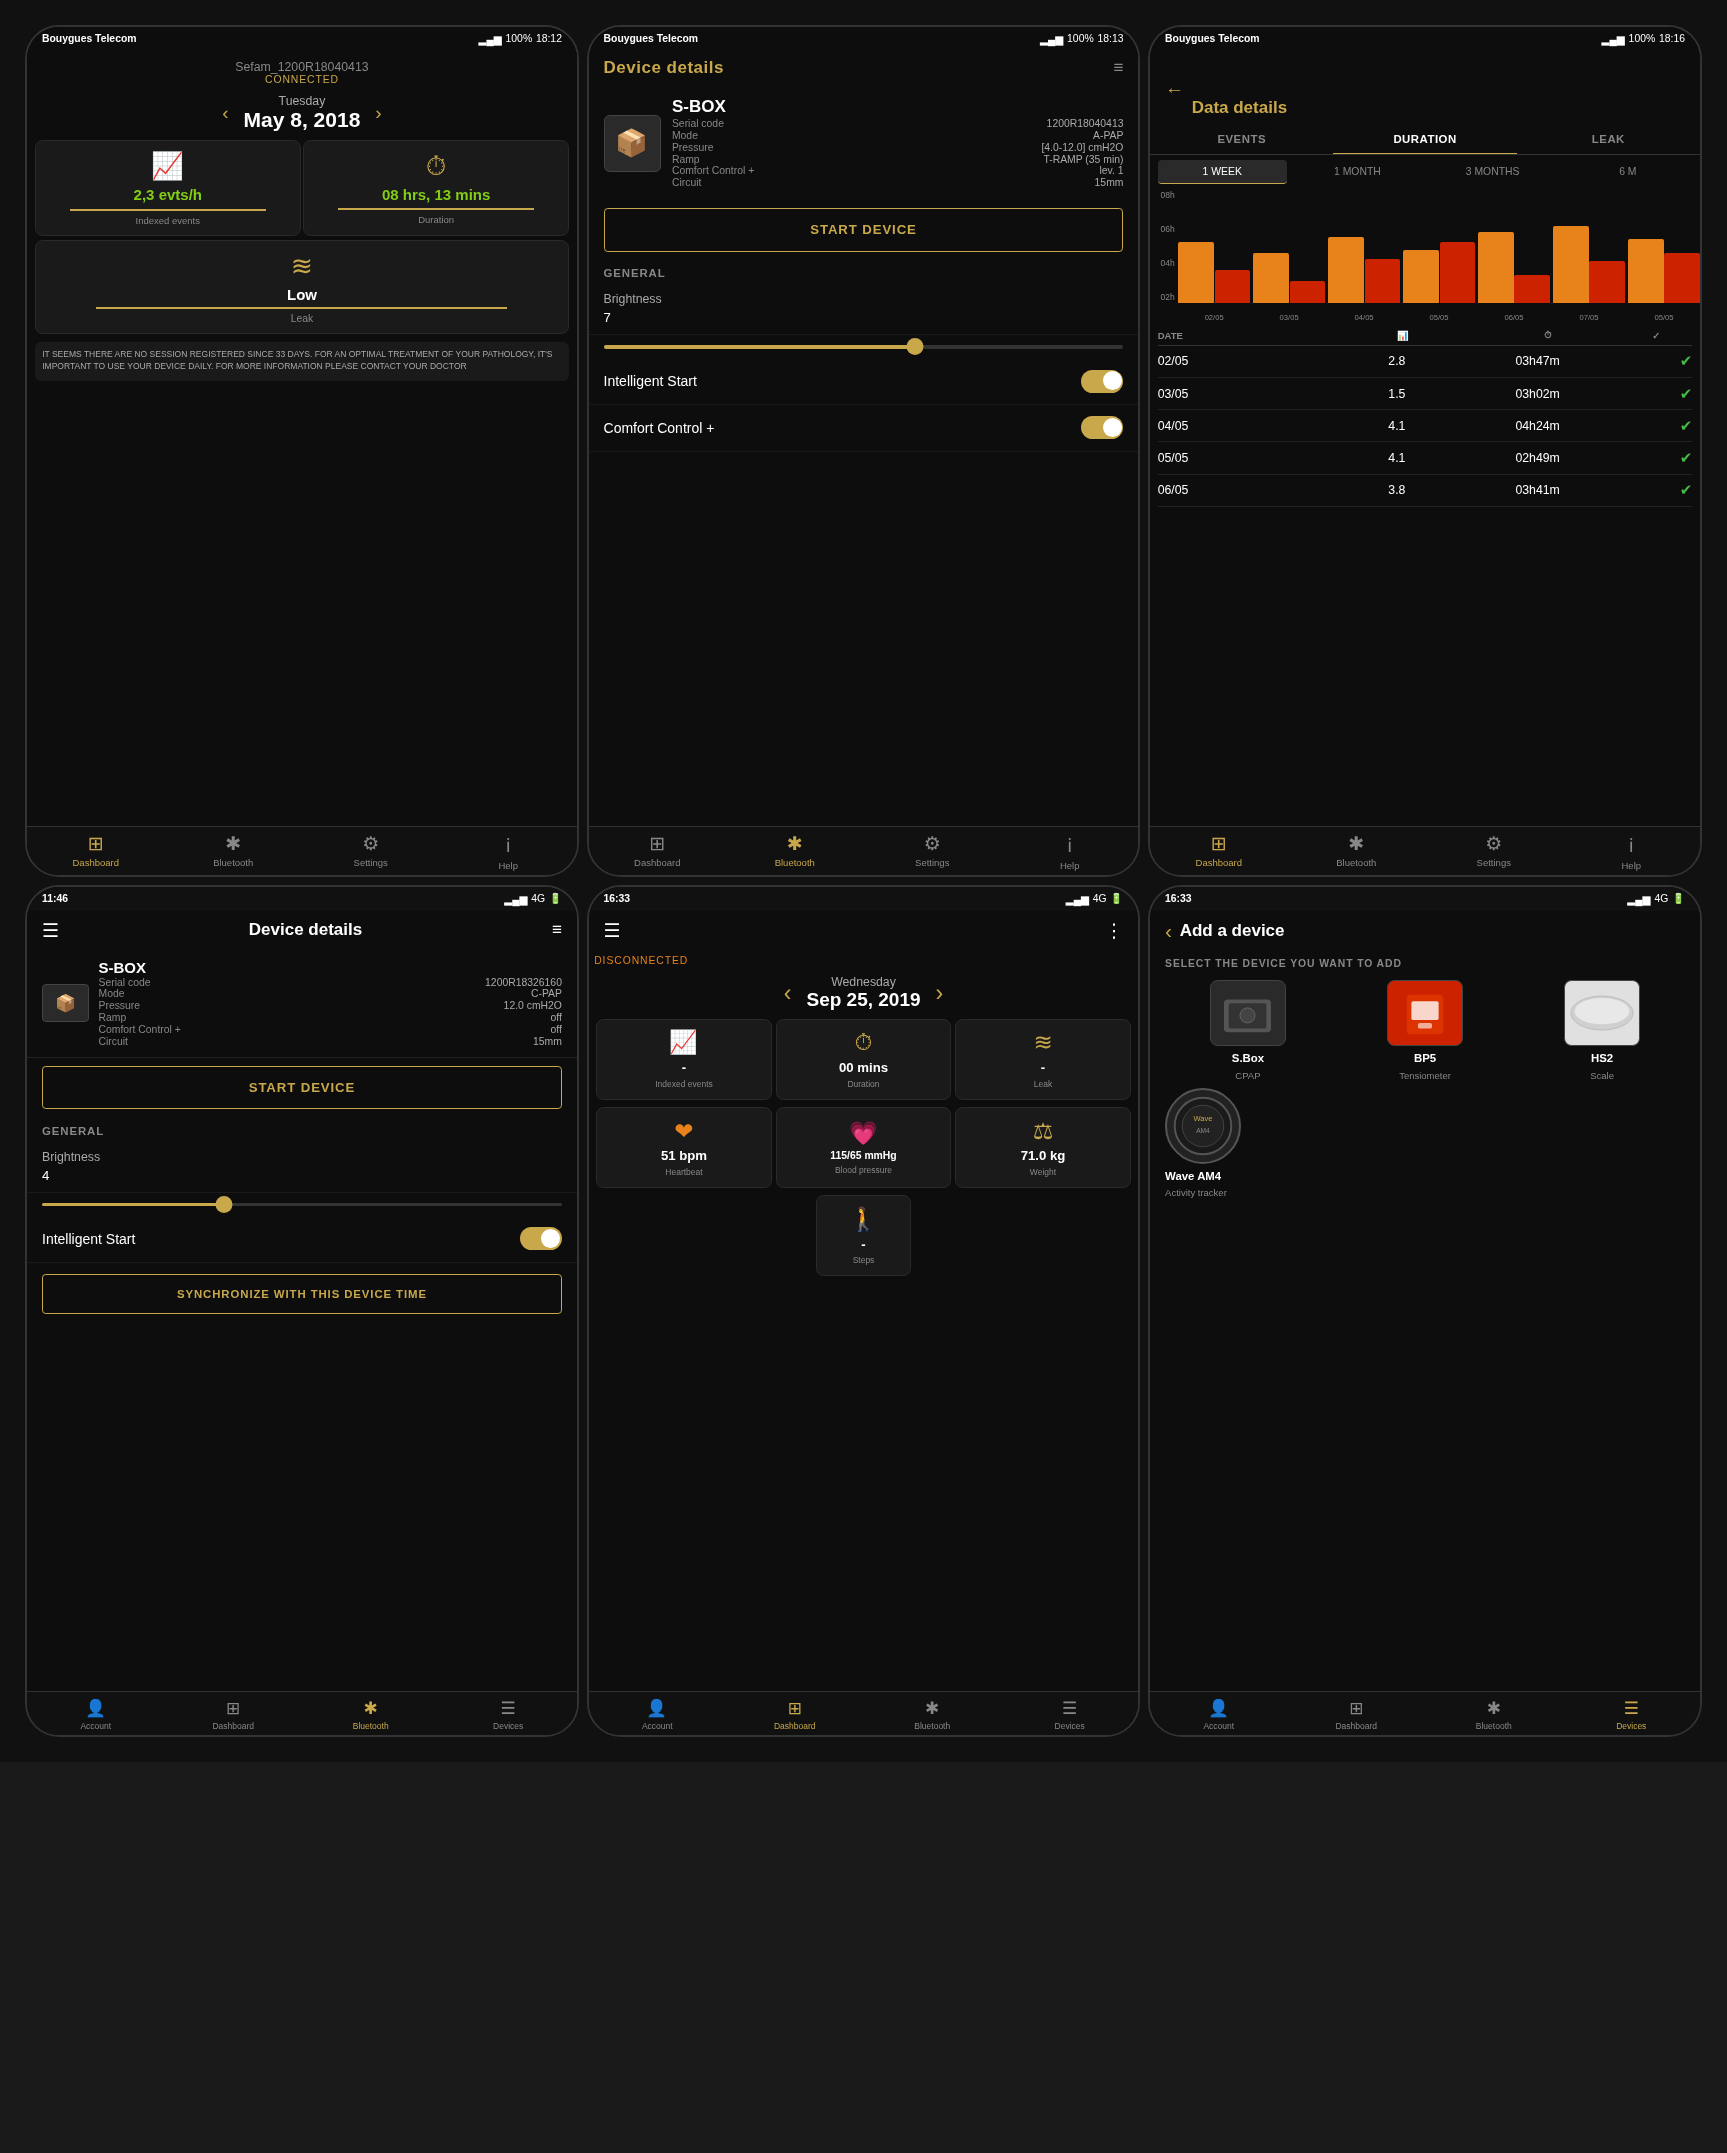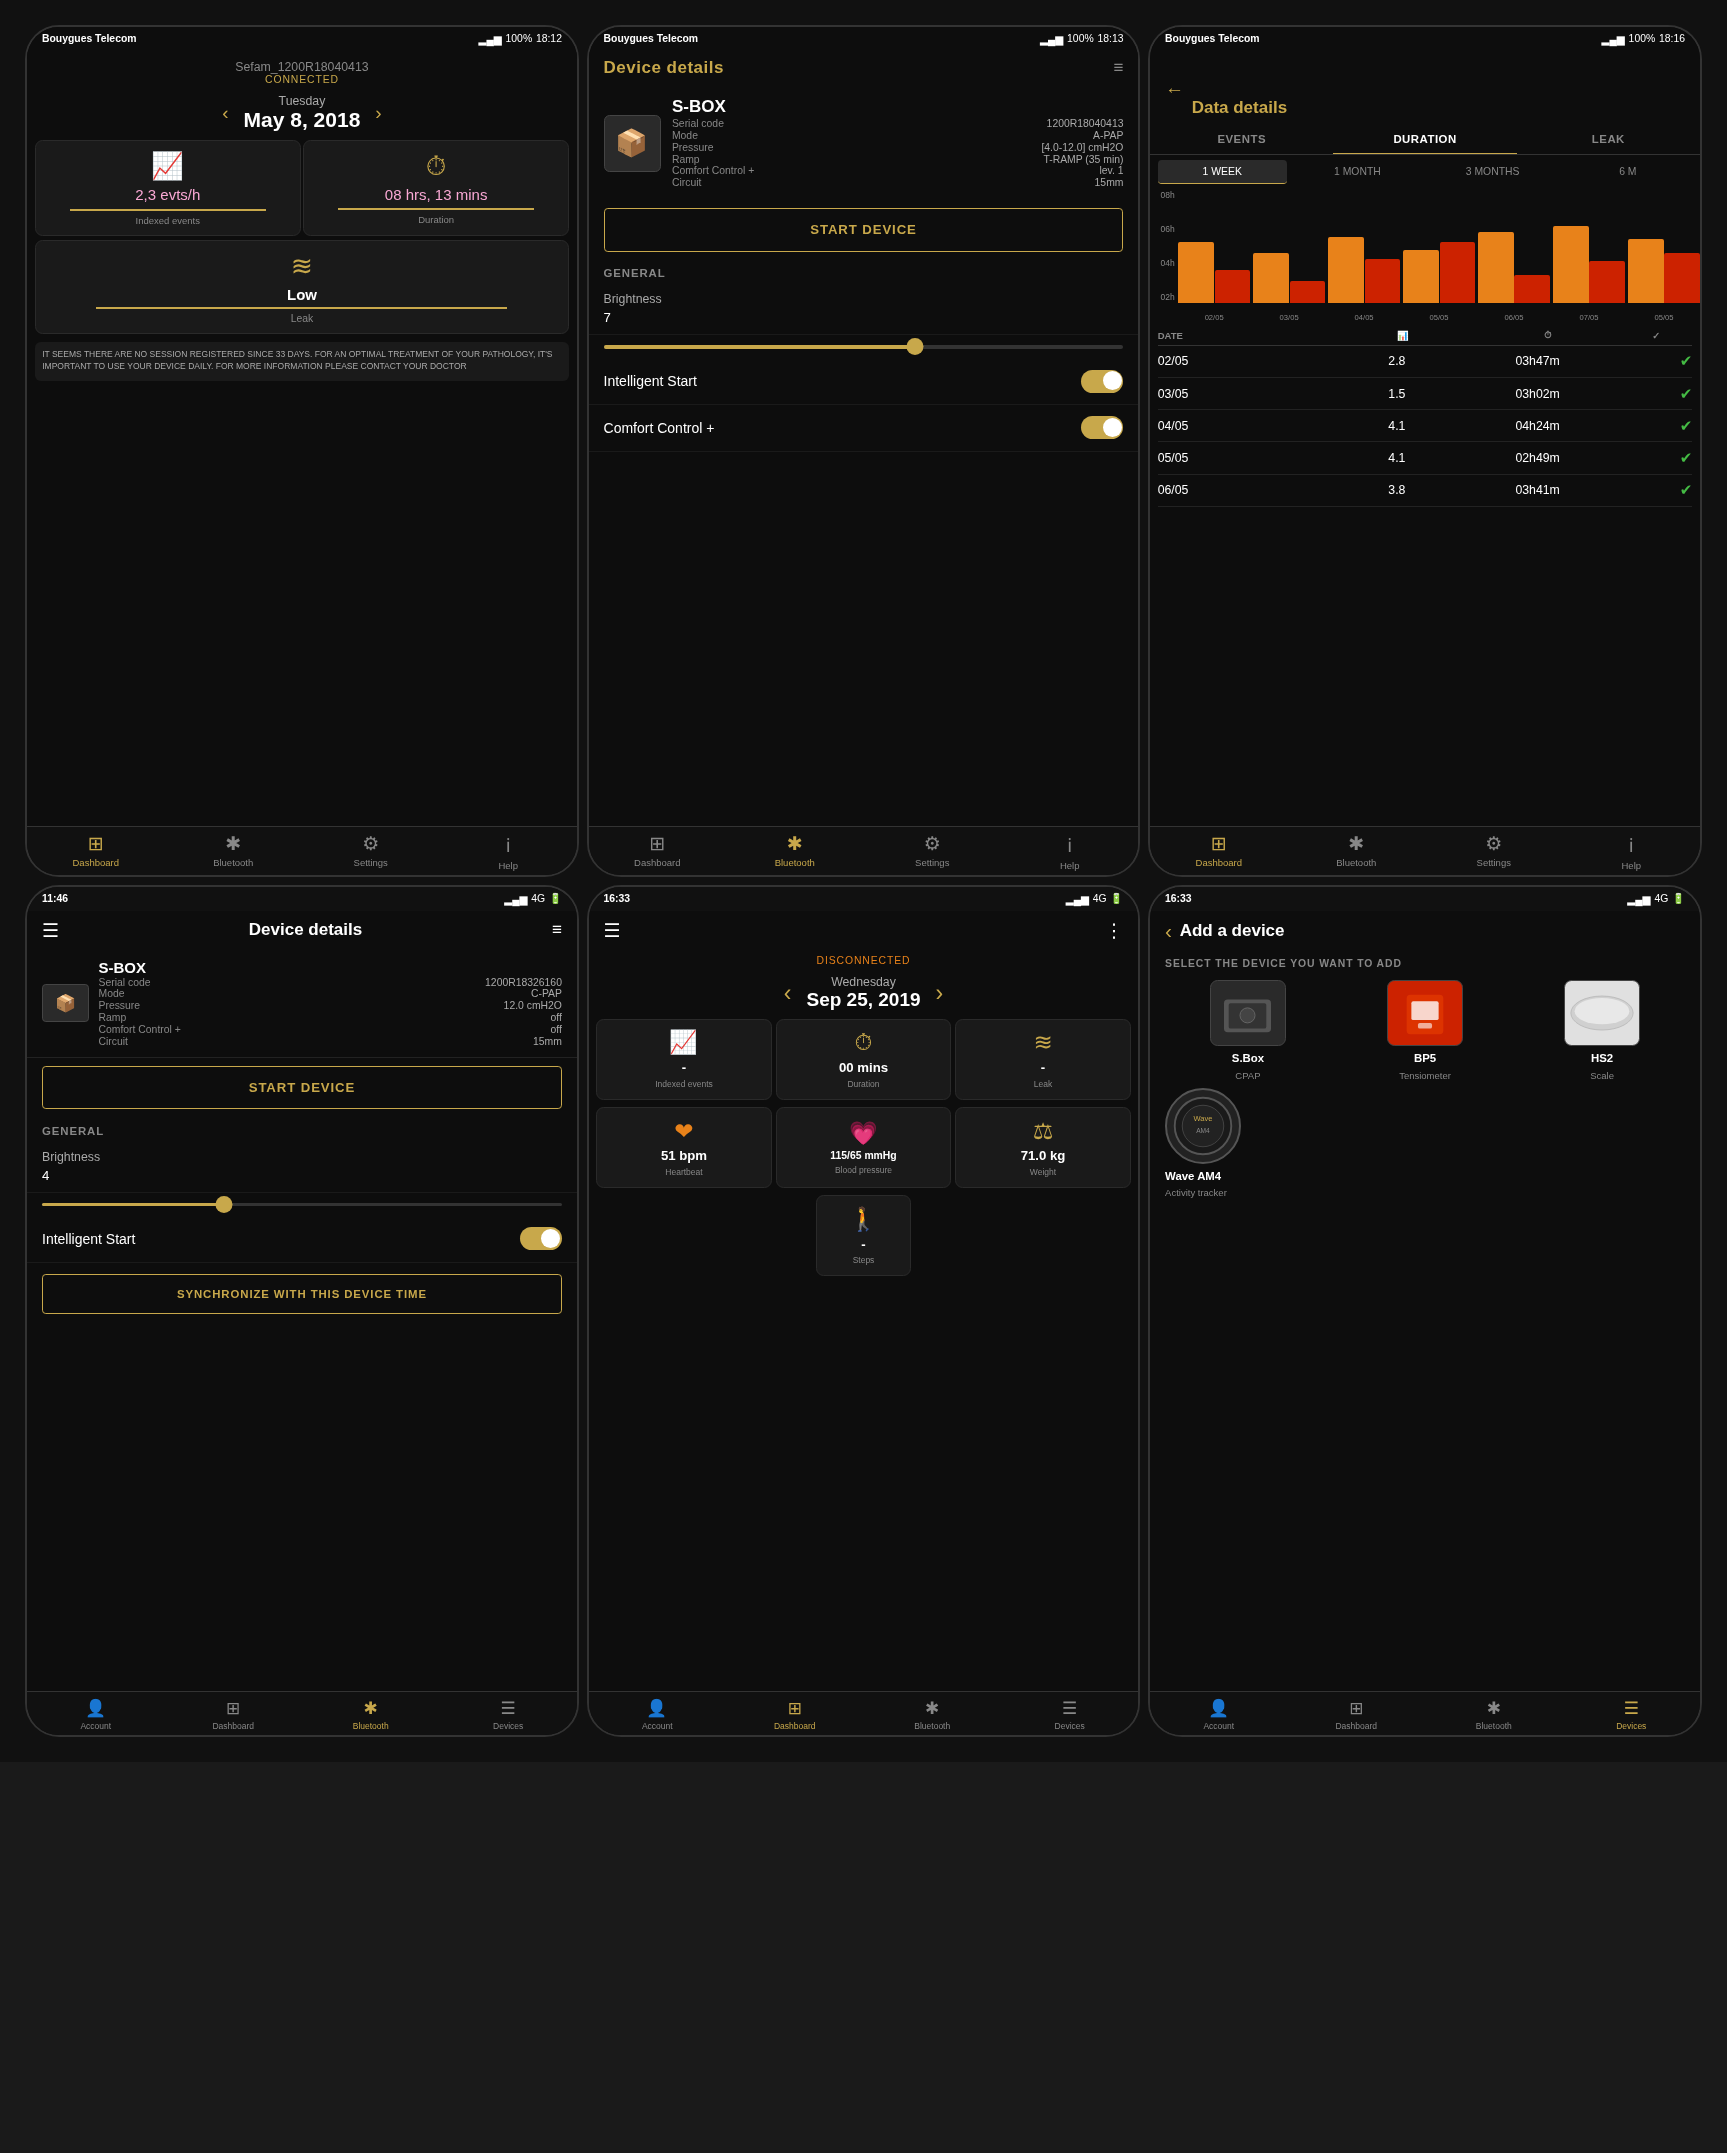--- a/index.html
+++ b/index.html
@@ -125,21 +125,21 @@
       padding: 9.5px;
       display: flex;
       flex-direction: column;
       align-items: center;
       gap: 3.8px;
       border: 0.9px solid #2a2a2a;
       min-height: 76px;
       justify-content: center;
     }
     .metric-icon { font-size: 26.5px; color: #c8a84b; }
-    .metric-value { color: #f9a8d4; font-size: 15px; font-weight: normal; }
+    .metric-value { color: #84cc16; font-size: 15px; font-weight: bold; }
     .metric-label { color: #888; font-size: 9.5px; text-align: center; }
     .metric-underline { width: 80%; height: 1.9px; background: #c8a84b; margin-top: 1.9px; }
 
     .s1-leak-card {
       background: #1a1a1a;
       border-radius: 7.6px;
       padding: 9.5px;
       margin: 1.9px 7.6px;
       display: flex;
       flex-direction: column;
@@ -436,21 +436,21 @@
       font-size: 17px;
       color: #888;
     }
     .s4-device-details { flex: 1; }
     .s4-device-name { color: #fff; font-size: 15px; font-weight: bold; }
     .s4-row { display: flex; justify-content: space-between; margin: 0.9px 0; }
     .s4-key { color: #888; font-size: 10.4px; }
     .s4-val { color: #aaa; font-size: 10.4px; }
 
     
-    .s5-disconnected { color: #e8821a; font-size: 10.4px; letter-spacing: 0.9px; text-align: center; padding: 5.7px; }
+    .s5-disconnected { color: #e8821a; font-size: 10.4px; letter-spacing: 0.9px; text-align: left; padding: 5.7px; }
     .s5-metrics-grid {
       display: grid;
       grid-template-columns: 1fr 1fr 1fr;
       gap: 3.8px;
       padding: 3.8px 7.6px;
     }
     .s5-metric-card {
       background: #1a1a1a;
       border-radius: 7.6px;
       padding: 9.5px 3.8px;

